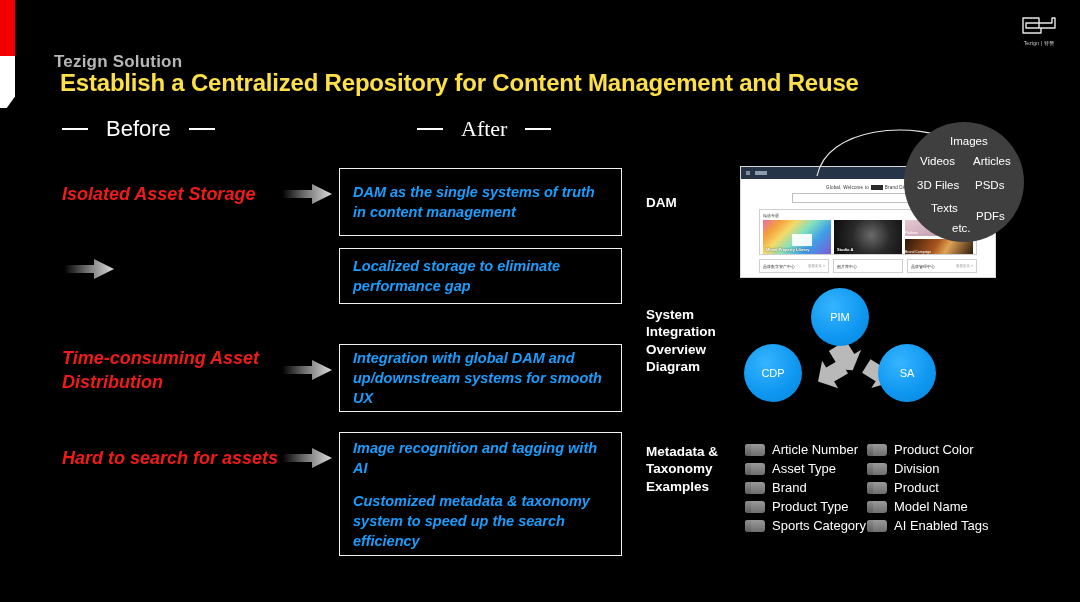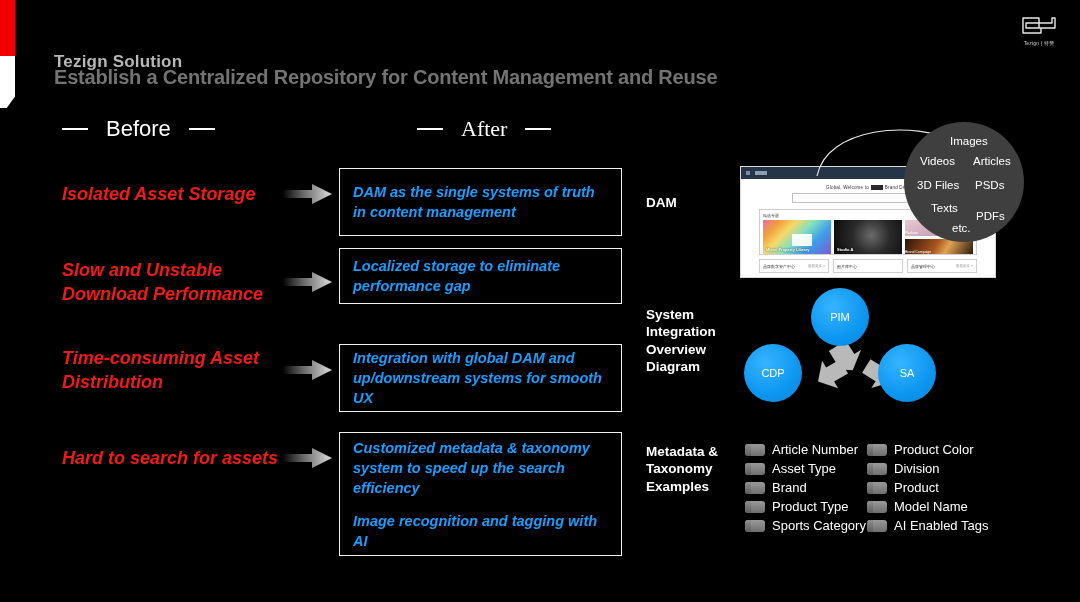--- a/index.html
+++ b/index.html
@@ -27,23 +27,23 @@
     clip-path: polygon(0 0, 100% 0, 100% 78%, 45% 100%, 0 100%);
   }
 
   
   .eyebrow {
     position: absolute; left: 54px; top: 28px;
     font-size: 17px; font-weight: 600;
     color: #b7b7b7; letter-spacing: .2px; margin-top: 24px;
   }
   .title {
-    position: absolute; left: 54px; top: 53px;
-    font-size: 20px; font-weight: bold;
-    color: #737373; letter-spacing: -.2px;
+    position: absolute; left: 60px; top: 53px;
+    font-size: 24px; font-weight: bold;
+    color: #fde047; letter-spacing: -.2px;
     white-space: nowrap;
   }
 
   
   .logo {
     position: absolute; right: 12px; top: 8px;
     width: 58px; height: 44px;
     display: flex; flex-direction: column;
     align-items: center; justify-content: center;
   }
@@ -274,21 +274,20 @@
   </defs>
 </svg>
 
 <div class="before-row" style="top:182px">
   <div class="before-text">Isolated Asset Storage</div>
   <svg class="arrow" viewBox="0 0 50 22">
     <path d="M0 7 H30 V1 L50 11 L30 21 V15 H0 Z" fill="url(#arrGrad)"></path>
   </svg>
 </div>
 <div class="before-row" style="top:258px">
-  <div class="before-text">Slow and Unstable Download Performance</div>
   <svg class="arrow" viewBox="0 0 50 22">
     <path d="M0 7 H30 V1 L50 11 L30 21 V15 H0 Z" fill="url(#arrGrad)"></path>
   </svg>
 </div>
 <div class="before-row" style="top:346px">
   <div class="before-text">Time-consuming Asset Distribution</div>
   <svg class="arrow" viewBox="0 0 50 22">
     <path d="M0 7 H30 V1 L50 11 L30 21 V15 H0 Z" fill="url(#arrGrad)"></path>
   </svg>
 </div>
@@ -302,22 +301,22 @@
 <div class="after-box" style="top:168px;height:68px">
   <div class="after-text">DAM as the single systems of truth in content management</div>
 </div>
 <div class="after-box" style="top:248px;height:56px">
   <div class="after-text">Localized storage to eliminate performance gap</div>
 </div>
 <div class="after-box" style="top:344px;height:68px">
   <div class="after-text">Integration with global DAM and up/downstream systems for smooth UX</div>
 </div>
 <div class="after-box" style="top:432px;height:124px">
+  <div class="after-text">Image recognition and tagging with AI</div>
   <div class="after-text">Customized metadata &amp; taxonomy system to speed up the search efficiency</div>
-  <div class="after-text">Image recognition and tagging with AI</div>
 </div>
 
 <div class="rlabel" id="lbl-dam">DAM</div>
 <div class="rlabel" id="lbl-sys">System
 Integration
 Overview
 Diagram</div>
 <div class="rlabel" id="lbl-meta">Metadata &amp;
 Taxonomy
 Examples</div>

